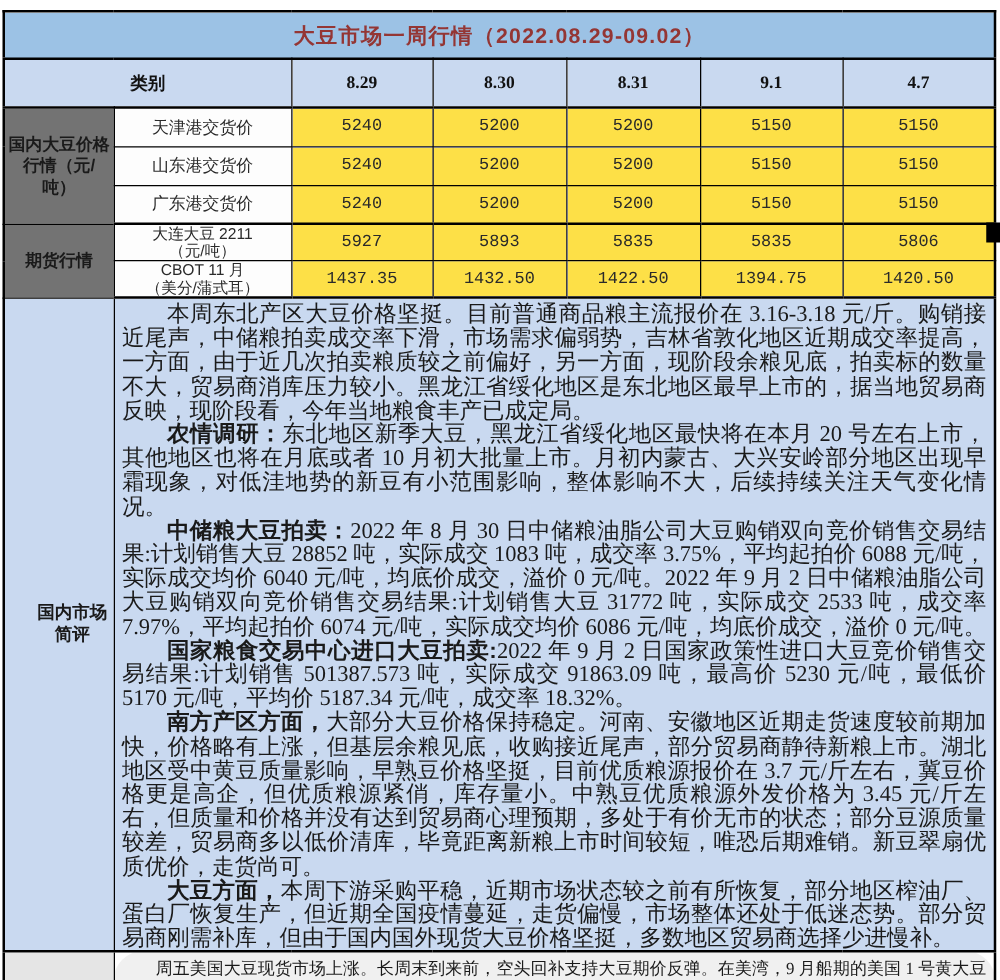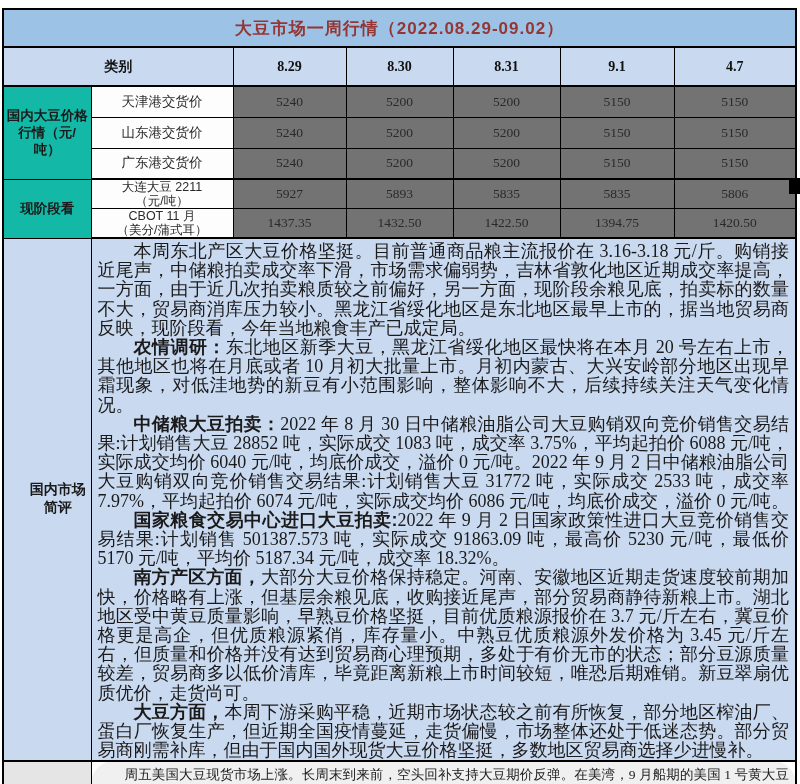--- a/index.html
+++ b/index.html
@@ -20,32 +20,32 @@
     background:#9cc2e5; text-align:center; vertical-align:middle;
     font-size:17px; font-weight:bold; color:#943634; letter-spacing:1px;
   }
   .hdr-cell {
     background:#c9d9f0; text-align:center; vertical-align:middle;
     font-size:14px; font-weight:bold; color:#111;
   }
   .hdr-date { font-family:"Liberation Serif","DejaVu Serif",serif; }
 
   .group-label {
-    background:#14b8a6; text-align:center; vertical-align:middle;
+    background:#737373; text-align:center; vertical-align:middle;
     font-size:13.5px; font-weight:bold; line-height:17px; padding:0 2px;
   }
   .row-label {
     background:#fdfdfd; text-align:center; vertical-align:middle;
     font-size:13.5px; color:#2a2a2a;
   }
   .row-label-2l { font-size:12.5px; line-height:14px; }
   .row-label-2l span { display:block; }
   .val-cell {
-    background:#737373; text-align:center; vertical-align:middle;
-    font-family:Liberation Serif, serif;
+    background:#fde047; text-align:center; vertical-align:middle;
+    font-family:Liberation Mono, monospace;
     font-size:13.5px; color:#2a2a2a;
   }
 
   .review-label {
     background:#c9d9f0; text-align:center; vertical-align:middle;
     font-size:14px; font-weight:bold;padding-left:21px;
   }
   .review-body {
     background:#c9d9f0; vertical-align:top;
     font-family:"Liberation Serif","DejaVu Serif",serif;
@@ -131,21 +131,21 @@
     <tr class="sect" style="height:31px">
       <td class="row-label">广东港交货价</td>
       <td class="val-cell">5240</td>
       <td class="val-cell">5200</td>
       <td class="val-cell">5200</td>
       <td class="val-cell">5150</td>
       <td class="val-cell">5150</td>
     </tr>
 
     <tr style="height:29px">
-      <td class="group-label" rowspan="2">现阶段看</td>
+      <td class="group-label" rowspan="2">期货行情</td>
       <td class="row-label row-label-2l">
         <span>大连大豆 2211</span>
         <span>（元/吨）</span>
       </td>
       <td class="val-cell">5927</td>
       <td class="val-cell">5893</td>
       <td class="val-cell">5835</td>
       <td class="val-cell">5835</td>
       <td class="val-cell">5806</td>
     </tr>

